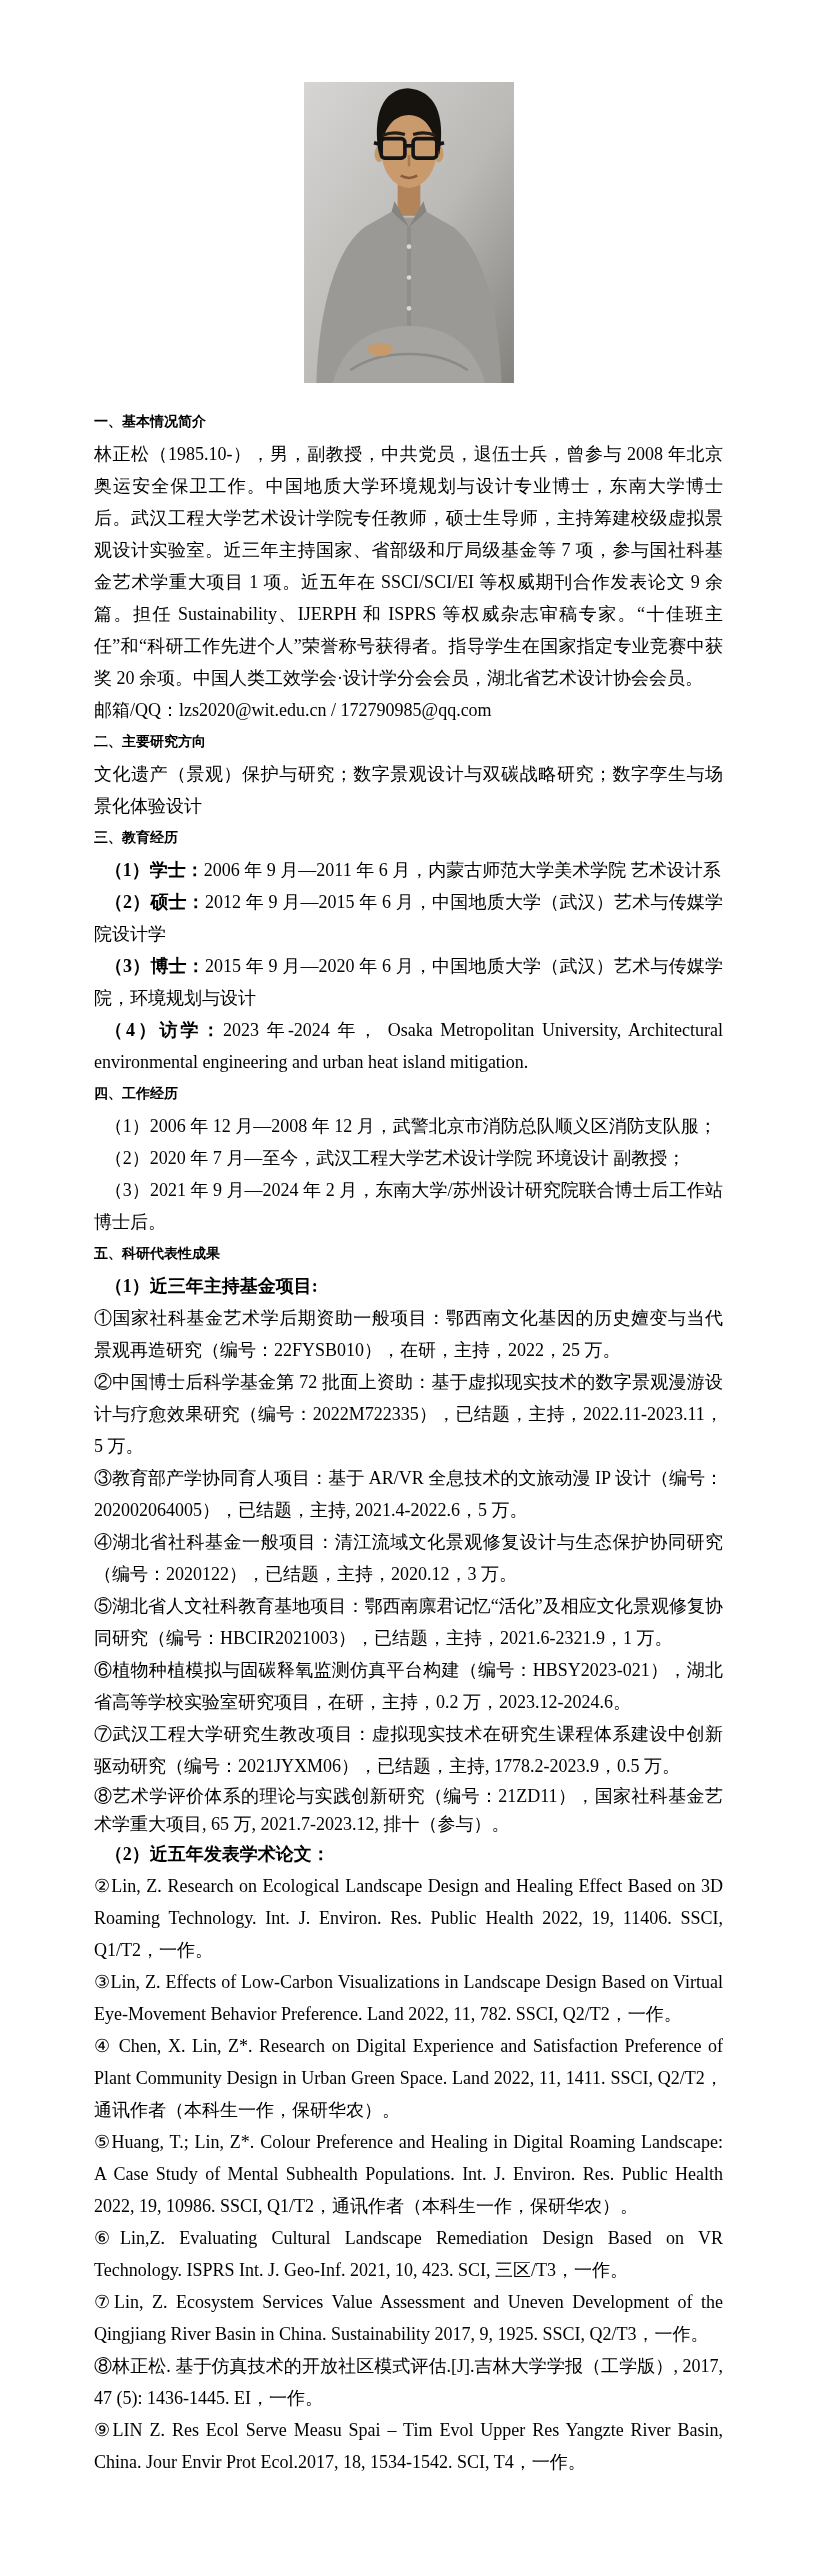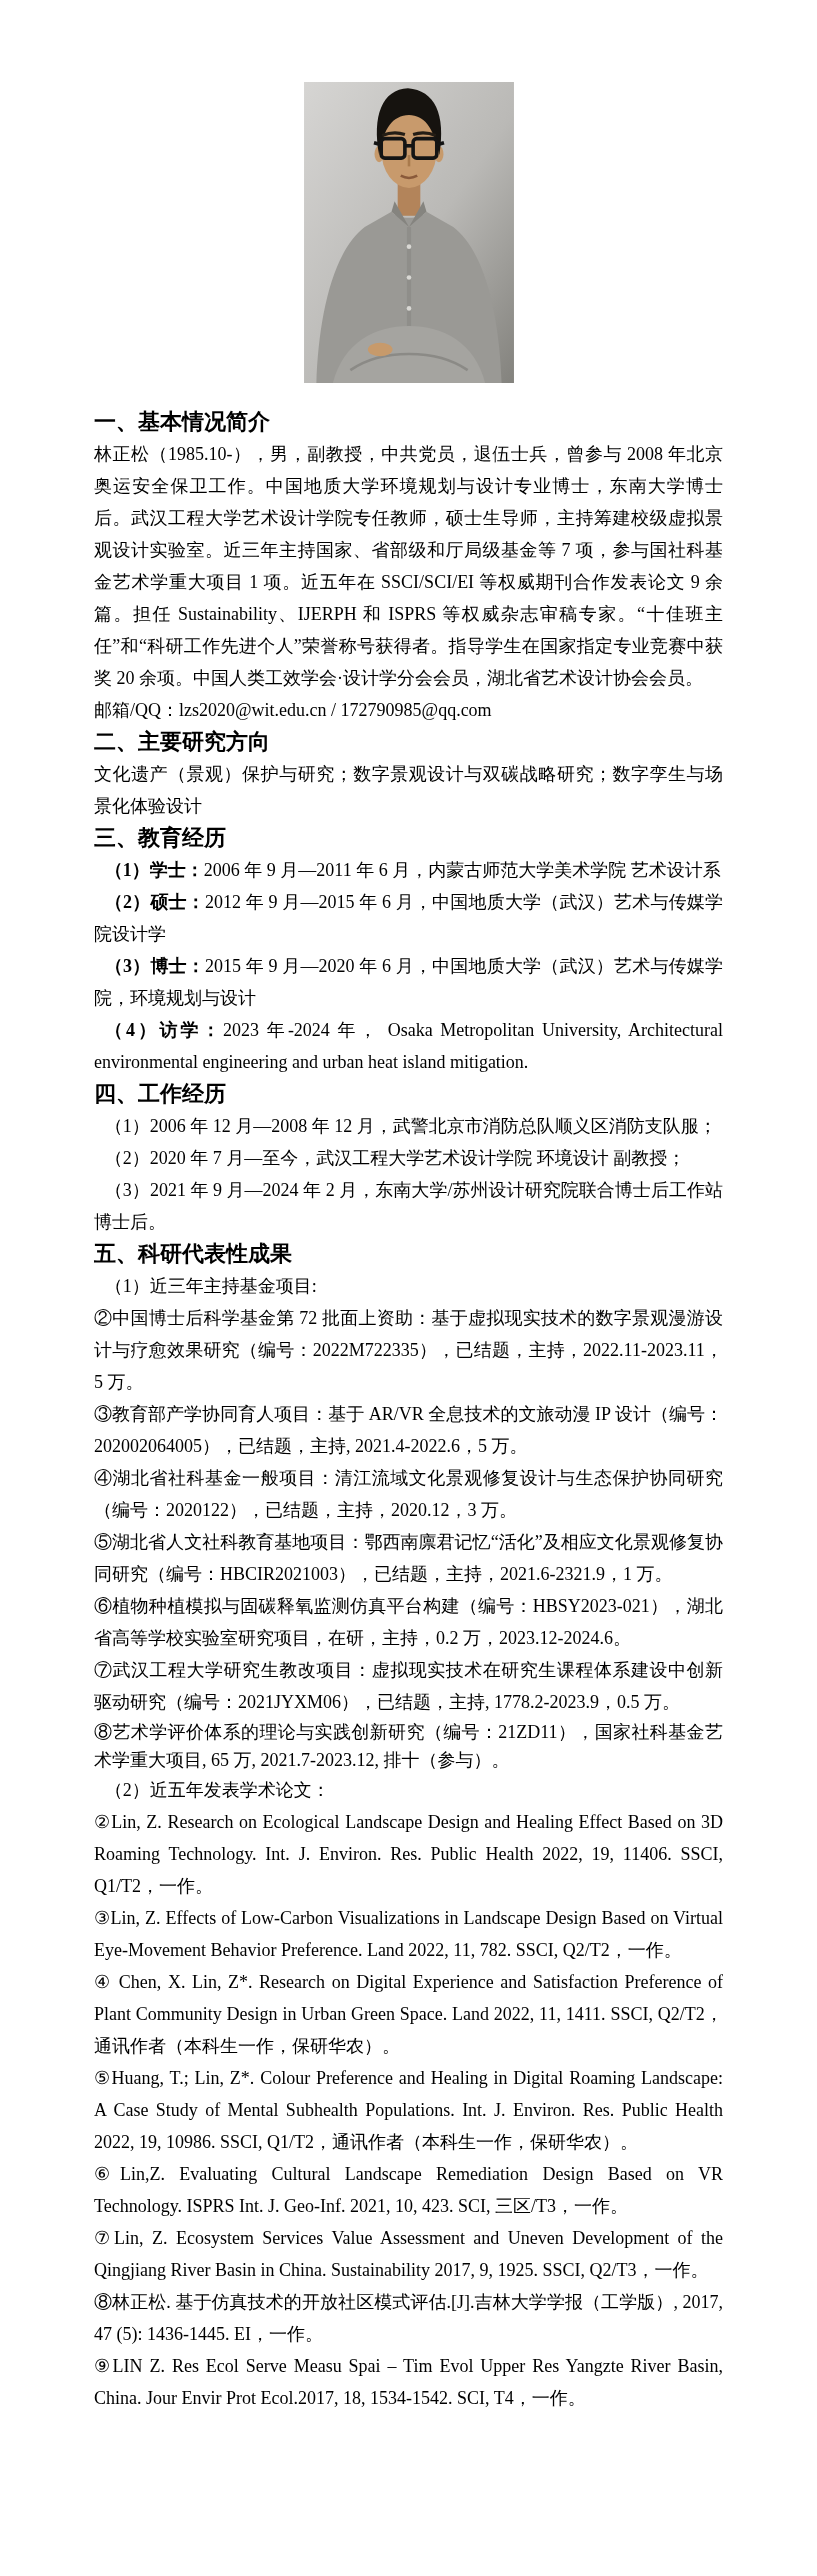--- a/index.html
+++ b/index.html
@@ -18,28 +18,28 @@
   }
   .photo svg{display:block;width:100%;height:100%;}
   .content{
     padding:23px 94px 0 94px;
     font-size:18px;
     line-height:32px;
     text-align:justify;
   }
   .content p{margin:0;padding:0;}
   h2.sec{
-    font-size:22px;
+    font-size:14px;
     line-height:32px;
     font-weight:bold;
     margin:0;padding:0;
     text-align:left;
   }
   .subhead{
-    font-weight:normal;
+    font-weight:bold;
     text-indent:10.8px;
   }
   .indent1{text-indent:10.8px;}
   .bold{font-weight:bold;}
   .tight{line-height:28px;}
 </style>
 </head>
 <body>
 
 <div class="page">
@@ -109,20 +109,21 @@
     <p class="indent1"><span class="bold">（3）博士：</span><span>2015 年 9 月—2020 年 6 月，中国地质大学（武汉）艺术与传媒学院，环境规划与设计</span></p>
     <p class="indent1"><span class="bold">（4）访学：</span><span>2023 年-2024 年， Osaka Metropolitan University, Architectural environmental engineering and urban heat island mitigation.</span></p>
 
     <h2 class="sec">四、工作经历</h2>
     <p class="indent1">（1）2006 年 12 月—2008 年 12 月，武警北京市消防总队顺义区消防支队服；</p>
     <p class="indent1">（2）2020 年 7 月—至今，武汉工程大学艺术设计学院 环境设计 副教授；</p>
     <p class="indent1">（3）2021 年 9 月—2024 年 2 月，东南大学/苏州设计研究院联合博士后工作站博士后。</p>
 
     <h2 class="sec">五、科研代表性成果</h2>
     <p class="subhead">（1）近三年主持基金项目:</p>
+    <p>①国家社科基金艺术学后期资助一般项目：鄂西南文化基因的历史嬗变与当代景观再造研究（编号：22FYSB010），在研，主持，2022，25 万。</p>
     <p>②中国博士后科学基金第 72 批面上资助：基于虚拟现实技术的数字景观漫游设计与疗愈效果研究（编号：2022M722335），已结题，主持，2022.11-2023.11，5 万。</p>
     <p>③教育部产学协同育人项目：基于 AR/VR 全息技术的文旅动漫 IP 设计（编号：202002064005），已结题，主持, 2021.4-2022.6，5 万。</p>
     <p>④湖北省社科基金一般项目：清江流域文化景观修复设计与生态保护协同研究（编号：2020122），已结题，主持，2020.12，3 万。</p>
     <p>⑤湖北省人文社科教育基地项目：鄂西南廪君记忆“活化”及相应文化景观修复协同研究（编号：HBCIR2021003），已结题，主持，2021.6-2321.9，1 万。</p>
     <p>⑥植物种植模拟与固碳释氧监测仿真平台构建（编号：HBSY2023-021），湖北省高等学校实验室研究项目，在研，主持，0.2 万，2023.12-2024.6。</p>
     <p>⑦武汉工程大学研究生教改项目：虚拟现实技术在研究生课程体系建设中创新驱动研究（编号：2021JYXM06），已结题，主持, 1778.2-2023.9，0.5 万。</p>
     <p class="tight">⑧艺术学评价体系的理论与实践创新研究（编号：21ZD11），国家社科基金艺术学重大项目, 65 万, 2021.7-2023.12, 排十（参与）。</p>
     <p class="subhead">（2）近五年发表学术论文：</p>
     <p>②Lin, Z. Research on Ecological Landscape Design and Healing Effect Based on 3D Roaming Technology. Int. J. Environ. Res. Public Health 2022, 19, 11406. SSCI, Q1/T2，一作。</p>
     <p>③Lin, Z. Effects of Low-Carbon Visualizations in Landscape Design Based on Virtual Eye-Movement Behavior Preference. Land 2022, 11, 782. SSCI, Q2/T2，一作。</p>

